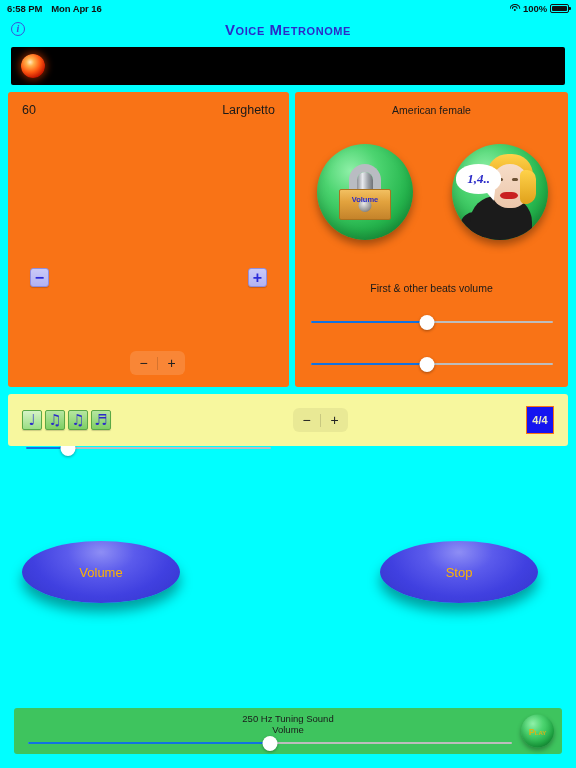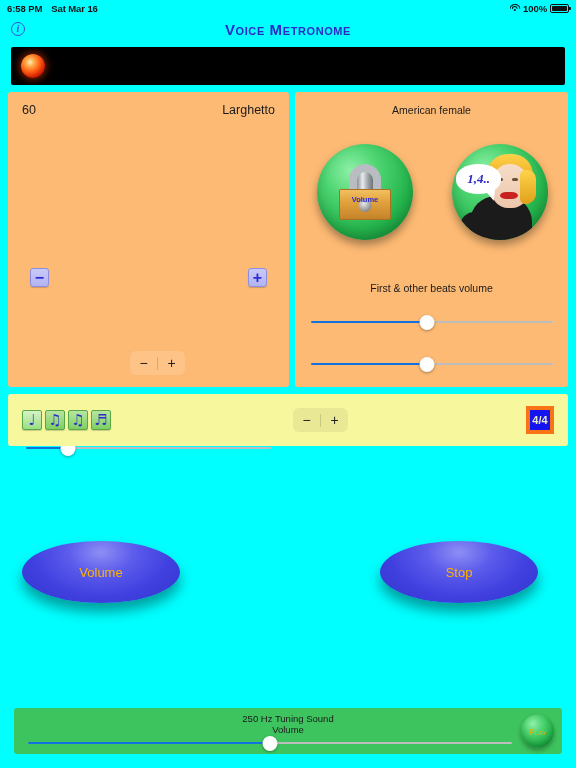--- a/index.html
+++ b/index.html
@@ -57,21 +57,21 @@
   }
   .led {
     position:absolute; left: 10px; top: 50%; transform: translateY(-50%);
     width: 24px; height: 24px; border-radius: 50%;
     background: radial-gradient(circle at 38% 34%, #ffe9c0 0%, #ffb04a 18%, #ff5a12 46%, #c81a00 72%, #5a0500 100%);
     box-shadow: 0 0 7px 2px rgba(255,70,0,0.45);
   }
 
   
   .panels { display: flex; gap: 6px; margin: 7px 8px 0 8px; }
-  .panel { background: #fdba74; border-radius: 3px; position: relative; }
+  .panel { background: #f97316; border-radius: 3px; position: relative; }
   .panel-left { width: 281px; height: 295px; }
   .panel-right { width: 273px; height: 295px; }
 
   .bpm-val { position:absolute; left: 14px; top: 11px; font-size: 12.5px; color: #1a1a1a; }
   .tempo-name { position:absolute; right: 14px; top: 11px; font-size: 12.5px; color: #1a1a1a; }
 
   .sq-btn {
     position:absolute; width: 19px; height: 19px; border-radius: 3px;
     background: linear-gradient(180deg,#c9c9f7 0%, #b3b3f2 100%);
     border: 1px solid #8e8ee0;
@@ -189,21 +189,21 @@
     border: 1px solid #5aa845;
     display:flex; align-items:center; justify-content:center;
     color:#2b2bc8; font-size: 15px; line-height: 1;
     box-shadow: 0 1px 1px rgba(0,0,0,0.18);
     font-family: "DejaVu Sans", sans-serif;
   }
   .note-btn.sel { background: linear-gradient(180deg,#d6f3c6 0%, #9ade84 100%); }
   .stepper-beats { left: 285px; top: 50%; margin-top: -12px; background: rgba(0,0,0,0.055); }
   .ts-btn {
     position:absolute; right: 14px; top: 50%; transform: translateY(-50%);
-    width: 28px; height: 28px; background: #1414f0; border: 4px solid #f97316;
+    width: 28px; height: 28px; background: #1414f0; border: 1px solid #f97316;
     display:flex; align-items:center; justify-content:center;
     color:#e9e9c8; font-size: 11px; font-weight: bold;
   }
 
   
   .ellipse-btn {
     position:absolute; width: 158px; height: 62px; border-radius: 50%;
     background: radial-gradient(ellipse at 50% 18%, #8e8ef5 0%, #5b5bec 30%, #4040e0 62%, #3333c9 100%);
     box-shadow: 0 9px 13px rgba(0,0,0,0.38);
     display:flex; align-items:center; justify-content:center;
@@ -231,21 +231,21 @@
     color:#d9b218; font-size: 9px; font-variant: small-caps; font-weight: bold;
   }
 </style>
 </head>
 <body>
 
 <div class="screen">
 
   <div class="statusbar">
     <span class="sb-time">6:58 PM</span>
-    <span class="sb-date">Sat Mar 16</span>
+    <span class="sb-date">Mon Apr 16</span>
     <span class="sb-right">
       <span class="wifi-ic">
           <i></i>
           <i></i>
           <i></i>
         </span>
       <span>100%</span>
       <span class="batt">
           <span></span>
         </span>

